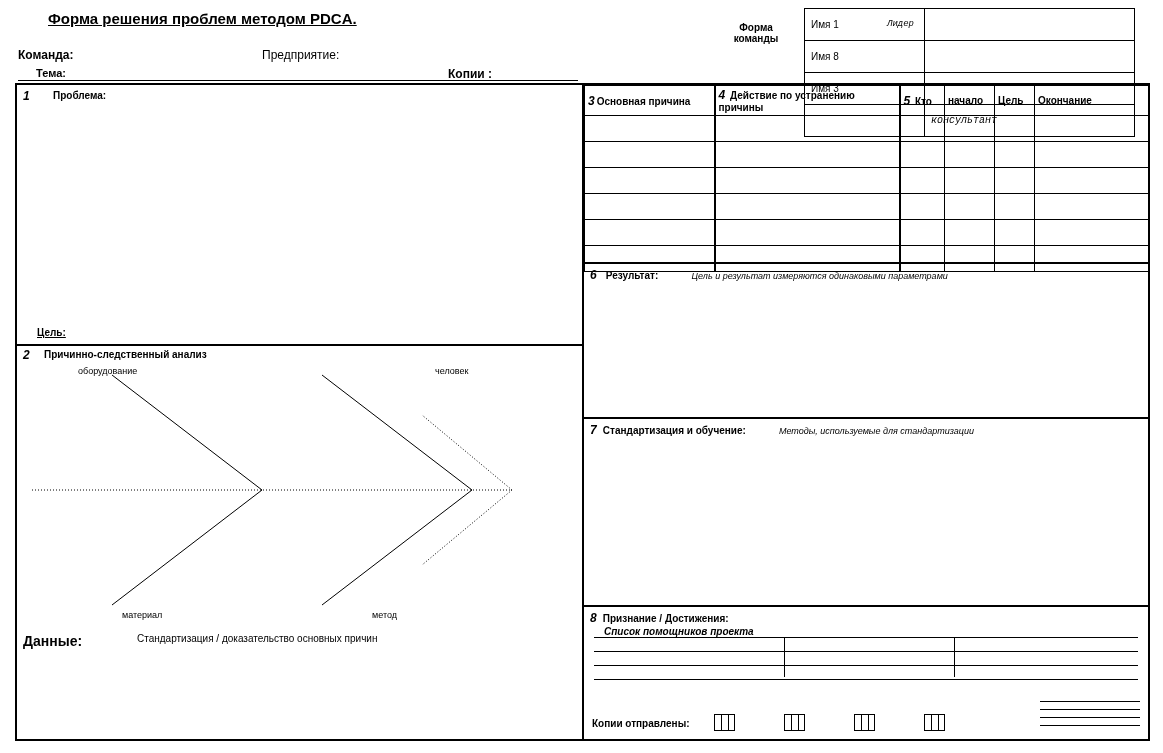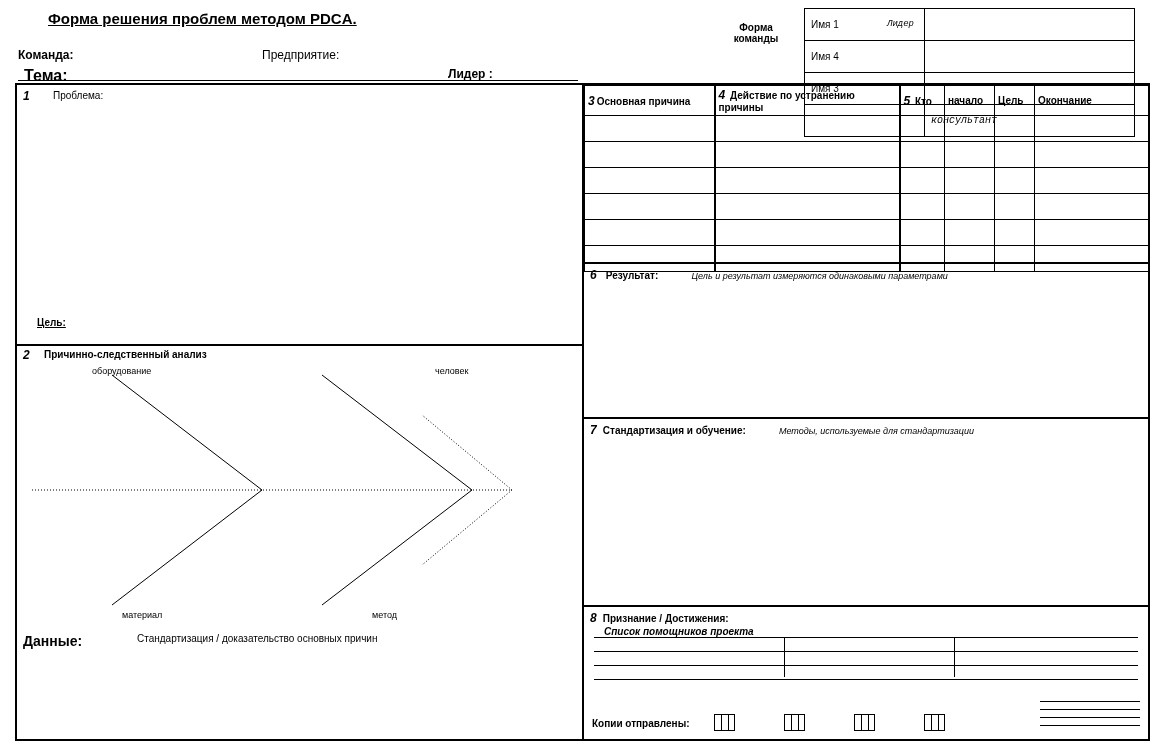--- a/index.html
+++ b/index.html
@@ -16,21 +16,21 @@
   
   .title {
     position: absolute;
     top: 10px; left: 48px;
     font-size: 15px;
     font-weight: bold;
     text-decoration: underline;
   }
   .label-team { position: absolute; top: 48px; left: 18px; font-weight: bold; font-size: 12px;}
   .label-enterprise { position: absolute; top: 48px; left: 218px; font-weight: normal; font-size: 12px; margin-left: 44px;}
-  .label-topic { position: absolute; top: 67px; left: 24px; font-weight: bold; font-size: 16px;}
+  .label-topic { position: absolute; top: 67px; left: 36px; font-weight: bold; font-size: 11px;}
   .topic-line { position: absolute; top: 80px; left: 18px; width: 560px; border-top: 1px solid #000; }
   .label-date { position: absolute; top: 67px; left: 448px; font-weight: bold; font-size: 12px;}
   .date-line { position: absolute; top: 80px; left: 490px; width: 88px; border-top: 1px solid #000; }
   .label-members { position: absolute; top: 22px; left: 726px; width: 60px; text-align:center; font-weight: bold; font-size: 10px;}
   
   
   .member-table { position: absolute; top: 8px; left: 804px; border-collapse: collapse; }
   .member-table td { border: 1px solid #000; height: 15px; padding: 10px 6px; font-size: 10px; }
   .member-table .c1 { width: 120px; }
   .member-table .c2 { width: 210px; }
@@ -39,22 +39,22 @@
   
   .outer-frame { position: absolute; top: 83px; left: 15px; width: 1135px; height: 658px; border: 2px solid #000; }
   .vsplit { position:absolute; top:0; bottom:0; left:565px; border-left:2px solid #000;}
   .hsplit-left { position:absolute; top:259px; left:0; width:565px; border-top:2px solid #000;}
   
   
   .sec-num { font-weight: bold; font-style: italic; font-size: 12px; }
   
   
   .s1 { position:absolute; top:4px; left:6px; }
-  .s1-label { position:absolute; top:5px; left:36px; font-weight:normal; font-size:10px;}
-  .s1-goal { position:absolute; top:232px; left:20px; font-weight:bold; font-size:10px;text-decoration:underline;}
+  .s1-label { position:absolute; top:5px; left:36px; font-weight:bold; font-size:10px;}
+  .s1-goal { position:absolute; top:242px; left:20px; font-weight:bold; font-size:10px;text-decoration:underline;}
   
   
   .s2 { position:absolute; top:263px; left:6px; }
   .s2-label { position:absolute; top:264px; left:27px; font-weight:bold; font-size:10px;}
   .s2-data { position:absolute; top:548px; left:6px; font-weight:bold; font-size:14px;}
   .s2-dataconf { position:absolute; top:548px; left:120px; font-size:10px;}
   
   .fishbone { position:absolute; top:270px; left:15px; width:540px; height:270px; }
   .fb-label { position:absolute; font-size:9px; }
   
@@ -87,32 +87,32 @@
   .sig-lines div { width:100px; border-top:1px solid #000; height:8px;}
 </style>
 </head>
 <body>
 
 <div class="title">Форма решения проблем методом PDCA.</div>
 <div class="label-team">Команда:</div>
 <div class="label-enterprise">Предприятие:</div>
 <div class="label-topic">Тема:</div>
 <div class="topic-line"></div>
-<div class="label-date">Лидер :</div>
+<div class="label-date">Копии :</div>
 <div class="date-line"></div>
 <div class="label-members">Форма команды</div>
 
 <table class="member-table">
   <tbody>
       <tr>
     <td class="c1"><span>Имя 1</span><span style="float:right" class="role-hint">Лидер</span></td>
     <td class="c2"></td>
   </tr>
   <tr>
-    <td class="c1">Имя 4</td>
+    <td class="c1">Имя 8</td>
     <td class="c2"></td>
   </tr>
   <tr>
     <td class="c1">Имя 3</td>
     <td class="c2"></td>
   </tr>
   <tr>
     <td class="c1"></td>
     <td class="c2 role-hint">консультант</td>
   </tr>
@@ -134,21 +134,21 @@
 
   <svg class="fishbone" viewBox="0 0 540 270">
     <line x1="0" y1="135" x2="480" y2="135" stroke="#000" stroke-width="1" stroke-dasharray="1,2"></line>
     <line x1="480" y1="135" x2="390" y2="60" stroke="#000" stroke-width="1" stroke-dasharray="1,2"></line>
     <line x1="480" y1="135" x2="390" y2="210" stroke="#000" stroke-width="1" stroke-dasharray="1,2"></line>
     <line x1="80" y1="20" x2="230" y2="135" stroke="#000" stroke-width="1"></line>
     <line x1="290" y1="20" x2="440" y2="135" stroke="#000" stroke-width="1"></line>
     <line x1="230" y1="135" x2="80" y2="250" stroke="#000" stroke-width="1"></line>
     <line x1="440" y1="135" x2="290" y2="250" stroke="#000" stroke-width="1"></line>
   </svg>
-  <div class="fb-label" style="top:281px; left:75px;">оборудование</div>
+  <div class="fb-label" style="top:281px; left:61px;">оборудование</div>
   <div class="fb-label" style="top:281px; left:418px;">человек</div>
   <div class="fb-label" style="top:525px; left:105px;">материал</div>
   <div class="fb-label" style="top:525px; left:355px;">метод</div>
 
   <table class="action-table">
     <tbody>
         <tr>
       <th style="width:130px;" class="th-divider"><span class="sec-num">3</span><span>Основная причина</span></th>
       <th style="width:185px;" class="th-divider"><span class="sec-num">4</span> <span>Действие по устранению причины</span></th>
       <th style="width:45px;"><span class="sec-num">5</span> <span>Кто</span></th>

